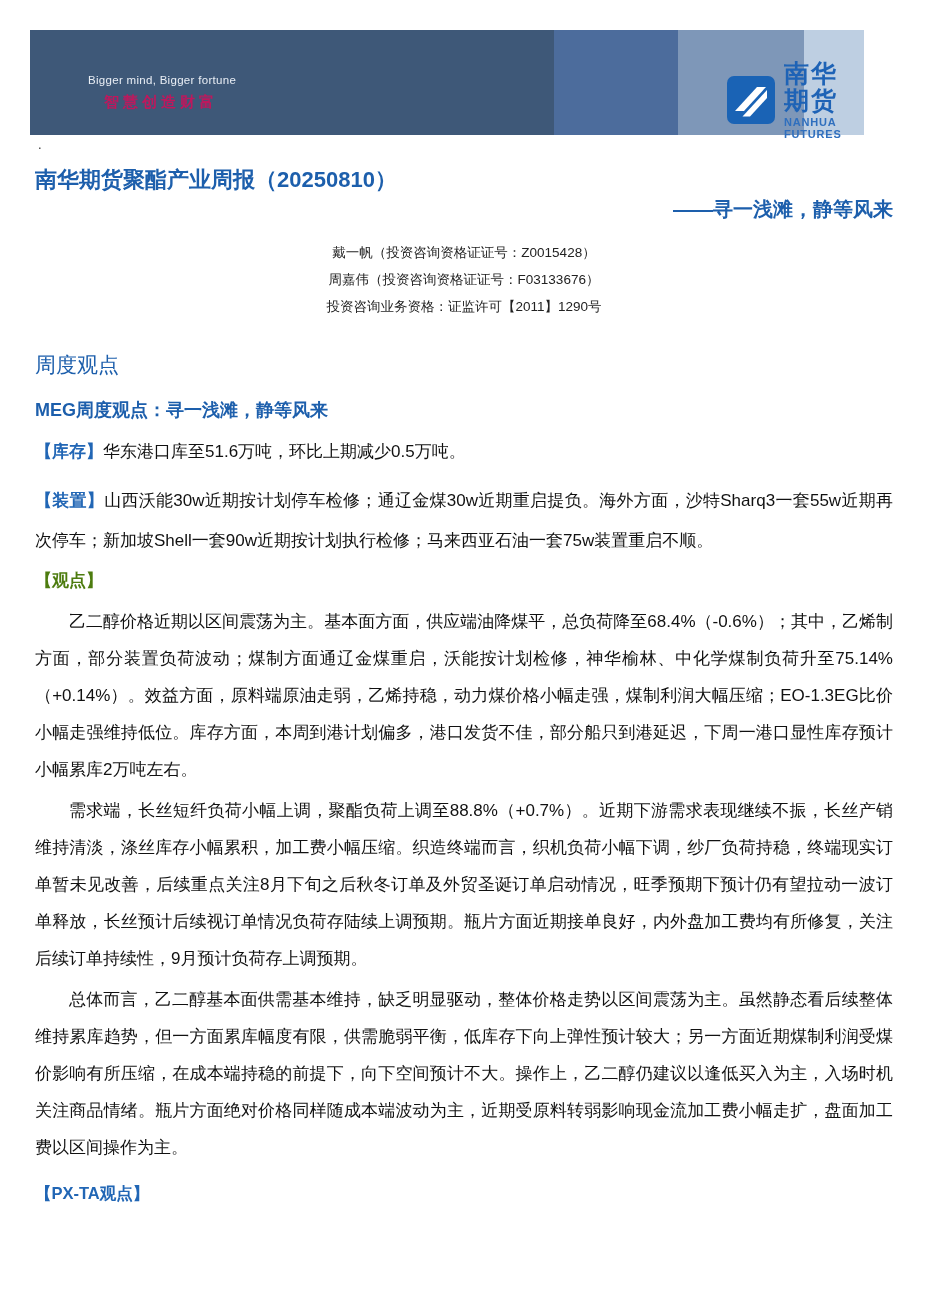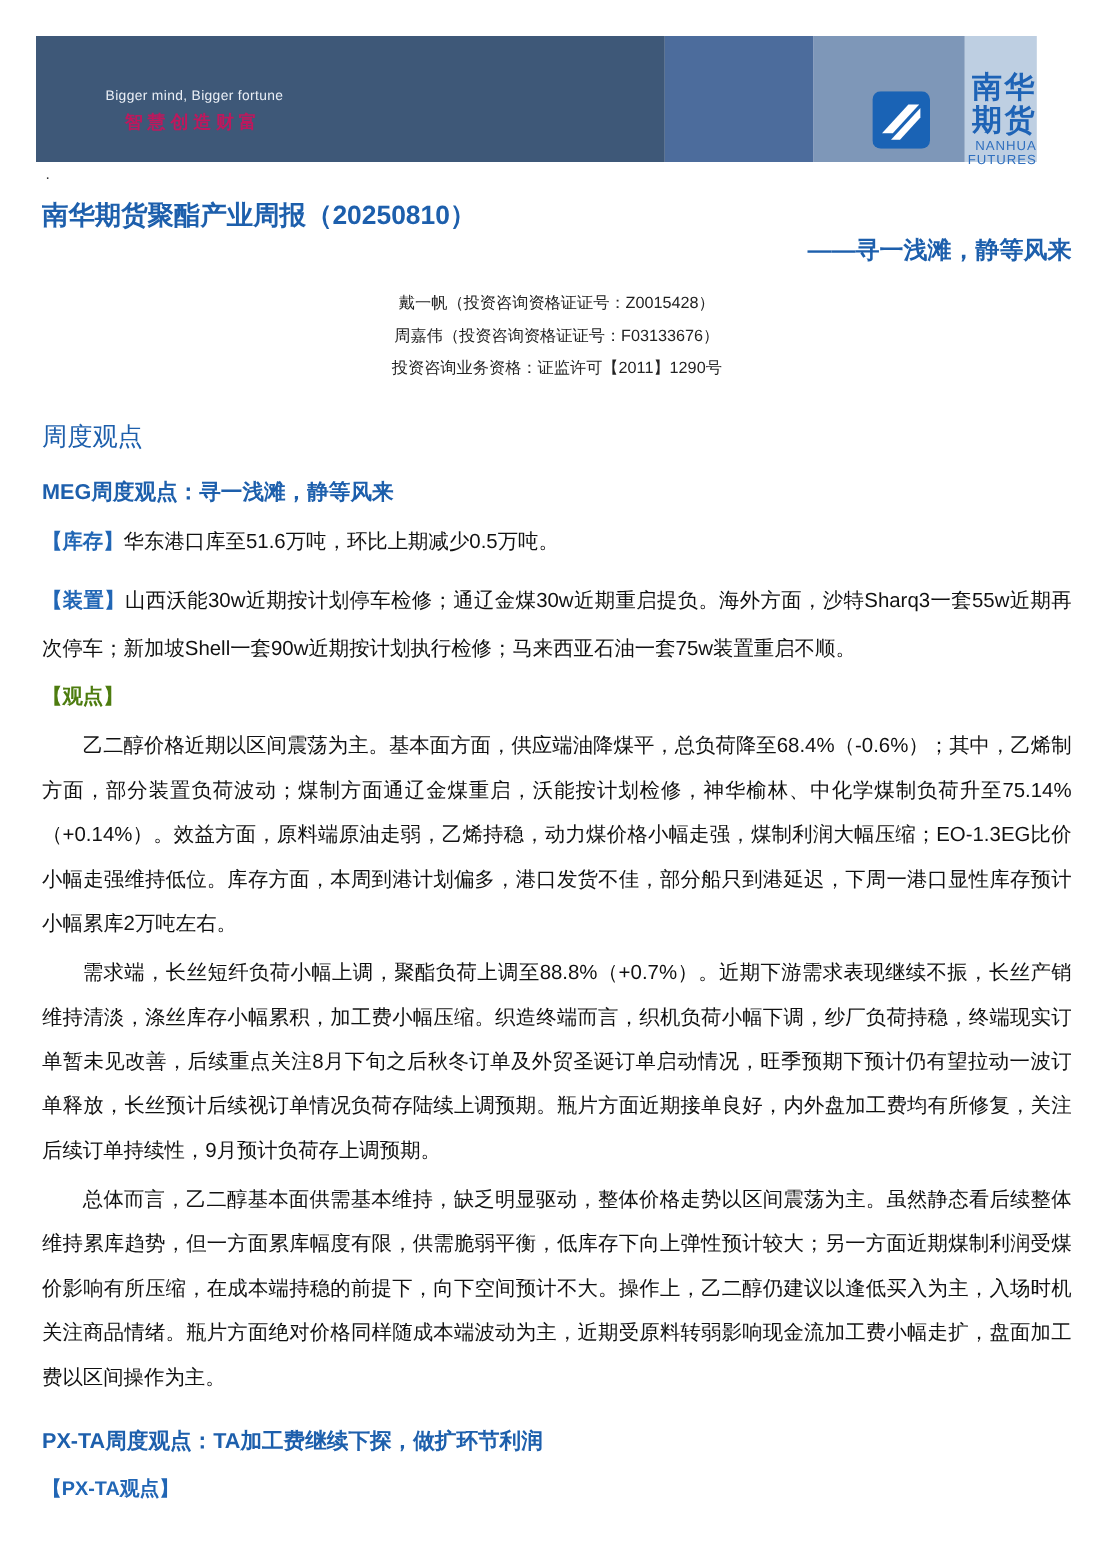--- a/index.html
+++ b/index.html
@@ -16,25 +16,25 @@
   .band { margin-left:-5px; }
   .band-inner { display:flex; height:105px; }
   .seg { height:105px; }
   .seg1 { width:547px; background:#3e5878; }
   .seg2 { width:130px; background:#4c6c9c; }
   .seg3 { width:131px; background:#7e97b8; }
   .seg4 { width:63px;  background:#becfe2; }
   .slogan { position:absolute; left:58px; top:44px; }
   .slogan-en { font-size:11.5px; color:#e9eef5; letter-spacing:0.3px; }
   .slogan-zh { margin-top:7px; margin-left:16px; font-size:15px; font-weight:bold; color:#be185d; letter-spacing:4px; }
-  .logo { position:absolute; left:697px; top:30px; display:flex; align-items:center;text-align:right; }
+  .logo { position:absolute; left:697px; top:30px; display:flex; align-items:center; }
   .logo-mark { width:48px; height:48px; flex:0 0 48px; }
   .logo-text { margin-left:9px; }
   .logo-zh { font-size:25px; font-weight:bold; color:#1e63b6; letter-spacing:2px; line-height:27px; }
-  .logo-en { font-size:11px; font-weight:normal; color:#2f6fbe; letter-spacing:0.8px; margin-top:2px; }
+  .logo-en { font-size:11px; font-weight:bold; color:#2f6fbe; letter-spacing:0.8px; margin-top:2px; }
 
   .stray-dot { margin:4px 0 0 3px; font-size:13px; line-height:12px; color:#333; }
 
   
   .title { margin-top:14px; font-size:22px; line-height:30px; font-weight:bold; color:#1d5fac; }
   .subtitle { text-align:right; font-size:20px; line-height:28px; font-weight:bold; color:#1d5fac; }
   .authors { margin-top:16px; text-align:center; font-size:13.5px; line-height:27px; color:#222222; }
 
   
   .sec-h1 { margin-top:30px; font-size:21px; line-height:30px; font-weight:normal; color:#1d5fac; }
@@ -94,17 +94,16 @@
   <p class="kv"><span class="tag">【库存】</span><span>华东港口库至51.6万吨，环比上期减少0.5万吨。</span></p>
 
   <p class="kv"><span class="tag">【装置】</span><span>山西沃能30w近期按计划停车检修；通辽金煤30w近期重启提负。海外方面，沙特Sharq3一套55w近期再次停车；新加坡Shell一套90w近期按计划执行检修；马来西亚石油一套75w装置重启不顺。</span></p>
 
   <p class="tagline">【观点】</p>
 
   <p class="body-p">乙二醇价格近期以区间震荡为主。基本面方面，供应端油降煤平，总负荷降至68.4%（-0.6%）；其中，乙烯制方面，部分装置负荷波动；煤制方面通辽金煤重启，沃能按计划检修，神华榆林、中化学煤制负荷升至75.14%（+0.14%）。效益方面，原料端原油走弱，乙烯持稳，动力煤价格小幅走强，煤制利润大幅压缩；EO-1.3EG比价小幅走强维持低位。库存方面，本周到港计划偏多，港口发货不佳，部分船只到港延迟，下周一港口显性库存预计小幅累库2万吨左右。</p>
   <p class="body-p">需求端，长丝短纤负荷小幅上调，聚酯负荷上调至88.8%（+0.7%）。近期下游需求表现继续不振，长丝产销维持清淡，涤丝库存小幅累积，加工费小幅压缩。织造终端而言，织机负荷小幅下调，纱厂负荷持稳，终端现实订单暂未见改善，后续重点关注8月下旬之后秋冬订单及外贸圣诞订单启动情况，旺季预期下预计仍有望拉动一波订单释放，长丝预计后续视订单情况负荷存陆续上调预期。瓶片方面近期接单良好，内外盘加工费均有所修复，关注后续订单持续性，9月预计负荷存上调预期。</p>
   <p class="body-p">总体而言，乙二醇基本面供需基本维持，缺乏明显驱动，整体价格走势以区间震荡为主。虽然静态看后续整体维持累库趋势，但一方面累库幅度有限，供需脆弱平衡，低库存下向上弹性预计较大；另一方面近期煤制利润受煤价影响有所压缩，在成本端持稳的前提下，向下空间预计不大。操作上，乙二醇仍建议以逢低买入为主，入场时机关注商品情绪。瓶片方面绝对价格同样随成本端波动为主，近期受原料转弱影响现金流加工费小幅走扩，盘面加工费以区间操作为主。</p>
 
-  <h3 class="sec-h2 pxta-h2">PX-TA周度观点：TA加工费继续下探，做扩环节利润</h3>
 
   <p class="pxta-tag">【PX-TA观点】</p>
 
 </div>
 
 </body></html>

